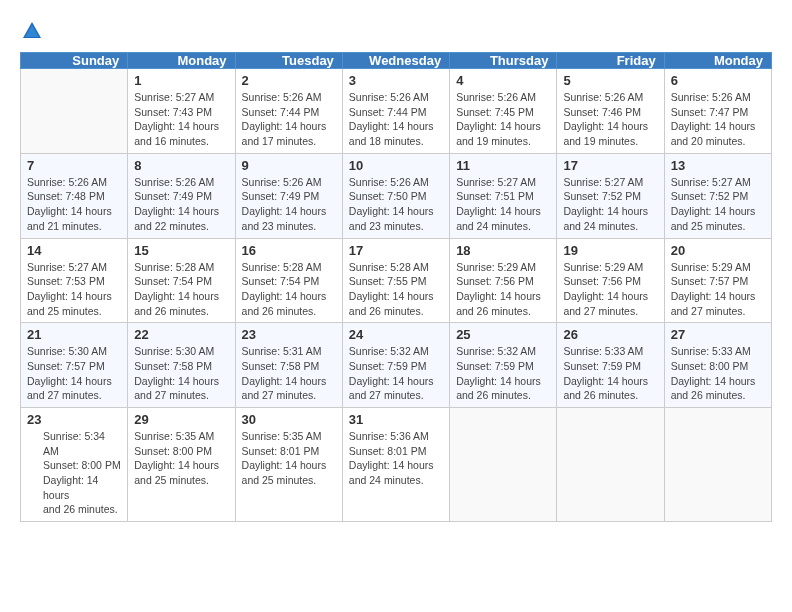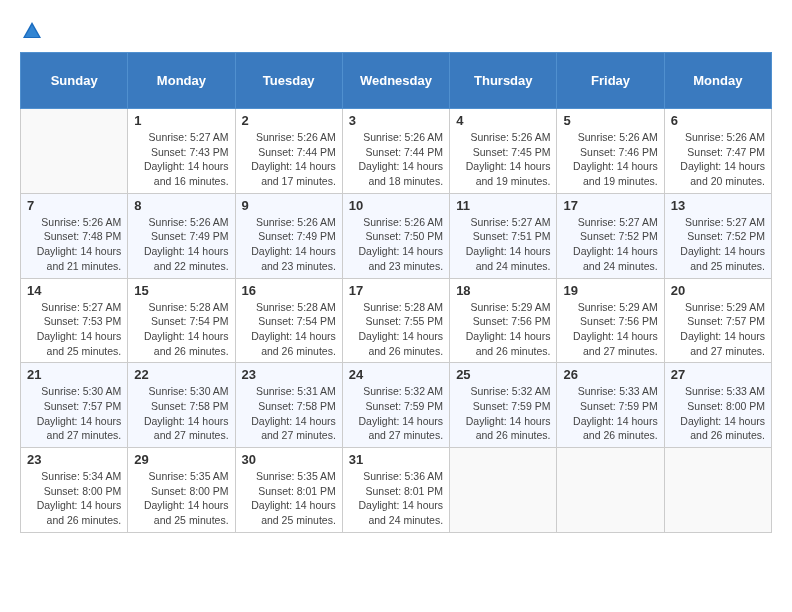--- a/index.html
+++ b/index.html
@@ -42,22 +42,22 @@
       color: #555;
     }
     .calendar {
       width: 100%;
       border-collapse: collapse;
       border: 1px solid #ccc;
     }
     .calendar th {
       background-color: #3a7abf;
       color: #fff;
-      text-align: center;
-      padding: 20px 8px;
+      text-align: right;
+      padding: 0 8px;
       font-size: 13px;
       font-weight: bold;
       border: 1px solid #5090cf;
     }
     .calendar td {
       vertical-align: top;
       border: 1px solid #ccc;
       padding: 4px 6px;
       width: 107px;
       min-height: 80px;
@@ -71,21 +71,20 @@
     .day-number {
       font-size: 13px;
       font-weight: bold;
       display: block;
       margin-bottom: 2px;
     }
     .cell-content {
       font-size: 10.5px;
       line-height: 1.4;
       color: #444;
-      text-align: right;
     }
     .row-alt td {
       background: #f5f8ff;
     }
   </style>
 </head>
 <body>
 
 <div class="header">
   <div class="logo">
@@ -311,21 +310,21 @@
           <span class="day-number">27</span>
           <div class="cell-content" style="white-space: pre-line;">Sunrise: 5:33 AM
 Sunset: 8:00 PM
 Daylight: 14 hours
 and 26 minutes.</div>
         </td>
       </tr>
       <tr>
         <td>
           <span class="day-number">23</span>
-          <div class="cell-content" style="white-space: pre-line;">Sunrise: 5:34 AM
+          <div class="cell-content" style="white-space: pre-line; margin-left: 16px;">Sunrise: 5:34 AM
 Sunset: 8:00 PM
 Daylight: 14 hours
 and 26 minutes.</div>
         </td>
         <td>
           <span class="day-number">29</span>
           <div class="cell-content" style="white-space: pre-line;">Sunrise: 5:35 AM
 Sunset: 8:00 PM
 Daylight: 14 hours
 and 25 minutes.</div>

